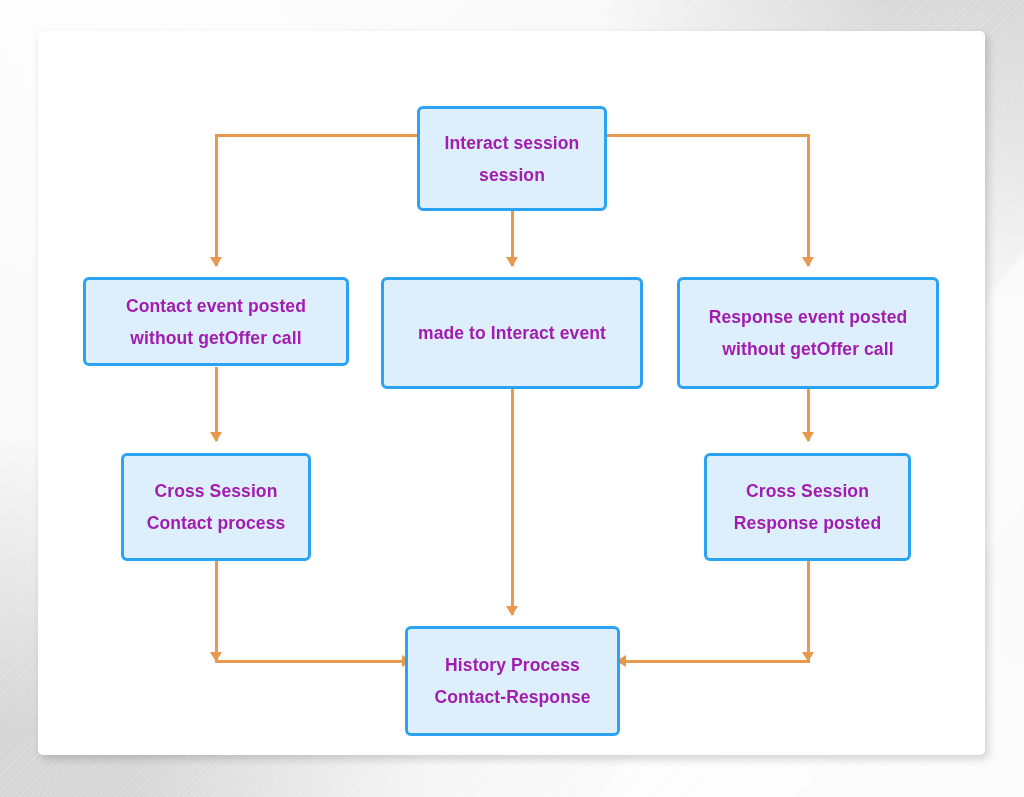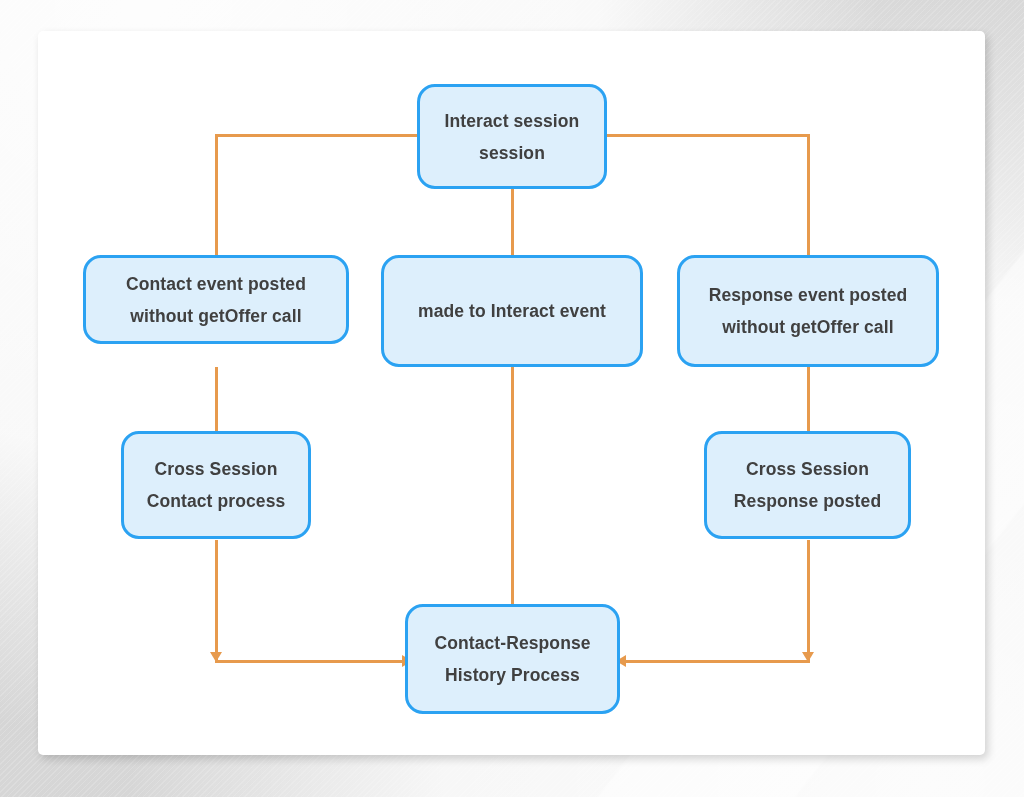--- a/index.html
+++ b/index.html
@@ -38,32 +38,33 @@
     background: #ffffff;
     border-radius: 5px;
     box-shadow: 3px 4px 9px rgba(0,0,0,0.17);
   }
 
   .node {
     position: absolute;
     box-sizing: border-box;
     background: #ddeffc;
     border: 3px solid #2ba2f2;
-    border-radius: 18px;
-    color: #404040;
+    border-radius: 6px;
+    color: #a21caf;
     font-weight: bold;
     font-size: 17.5px;
     line-height: 32px;
     display: flex;
     flex-direction: column;
     align-items: center;
     justify-content: center;
     text-align: center;
     letter-spacing: 0.1px;
     white-space: nowrap;
+    margin-top: 22px;
   }
   .node .ln { display: block; }
 
   
   .vline, .hline {
     position: absolute;
     background: #e79a4d;
   }
   .vline { width: 3px; }
   .hline { height: 3px; }
@@ -148,18 +149,18 @@
       <span class="ln">Cross Session</span>
       <span class="ln">Contact process</span>
     </div>
 
     <div class="node" style="left:666px; top:400px; width:207px; height:108px;">
       <span class="ln">Cross Session</span>
       <span class="ln">Response posted</span>
     </div>
 
     <div class="node" style="left:367px; top:573px; width:215px; height:110px;">
+      <span class="ln">History Process</span>
       <span class="ln">Contact-Response</span>
-      <span class="ln">History Process</span>
     </div>
 
   </div>
 </div>
 
 </body></html>

